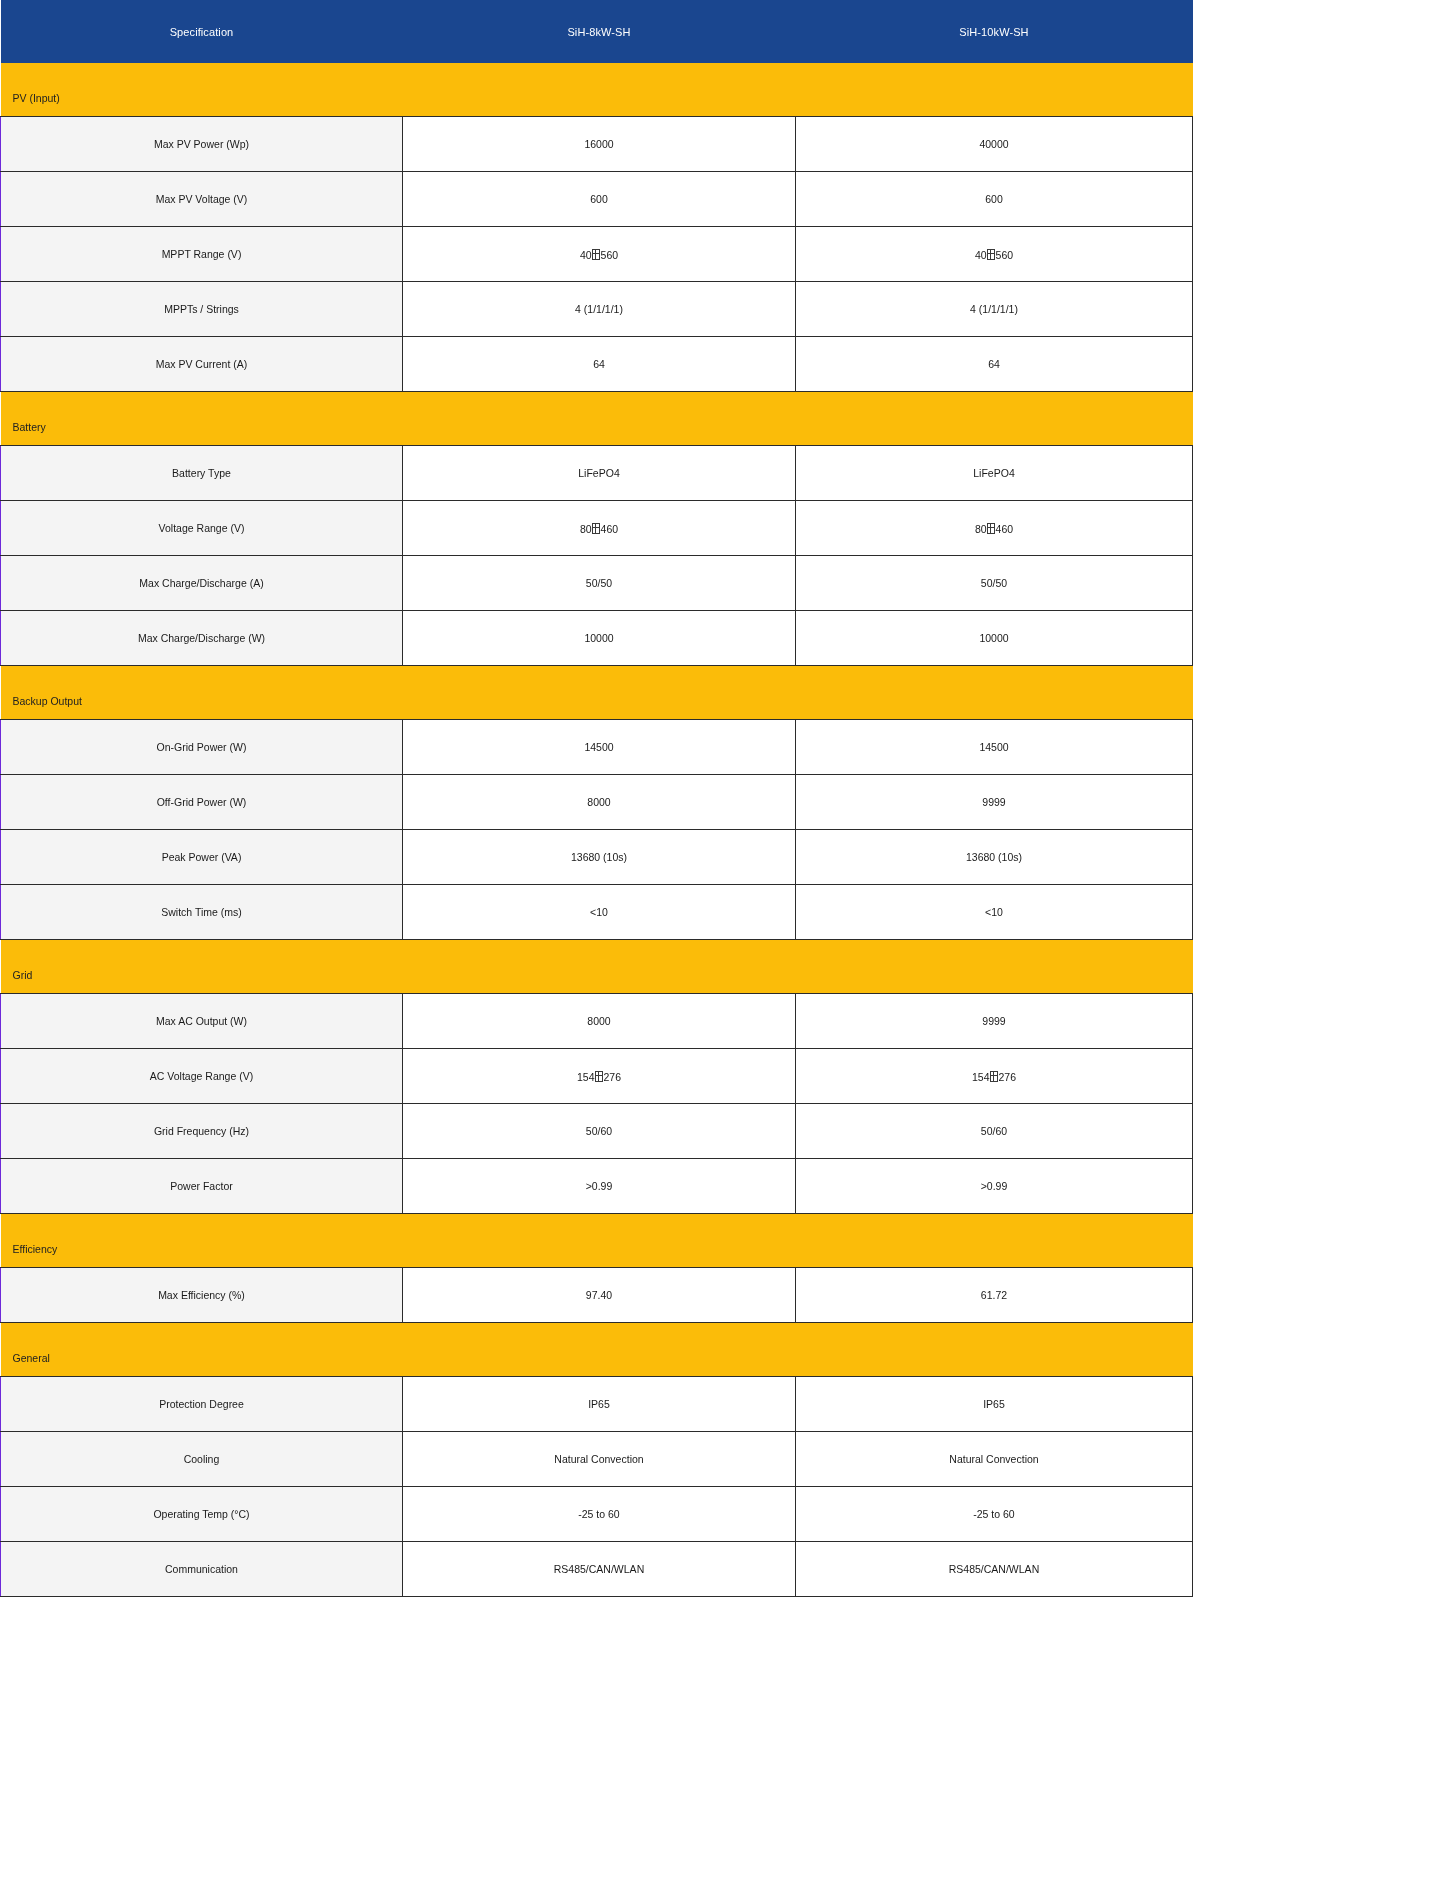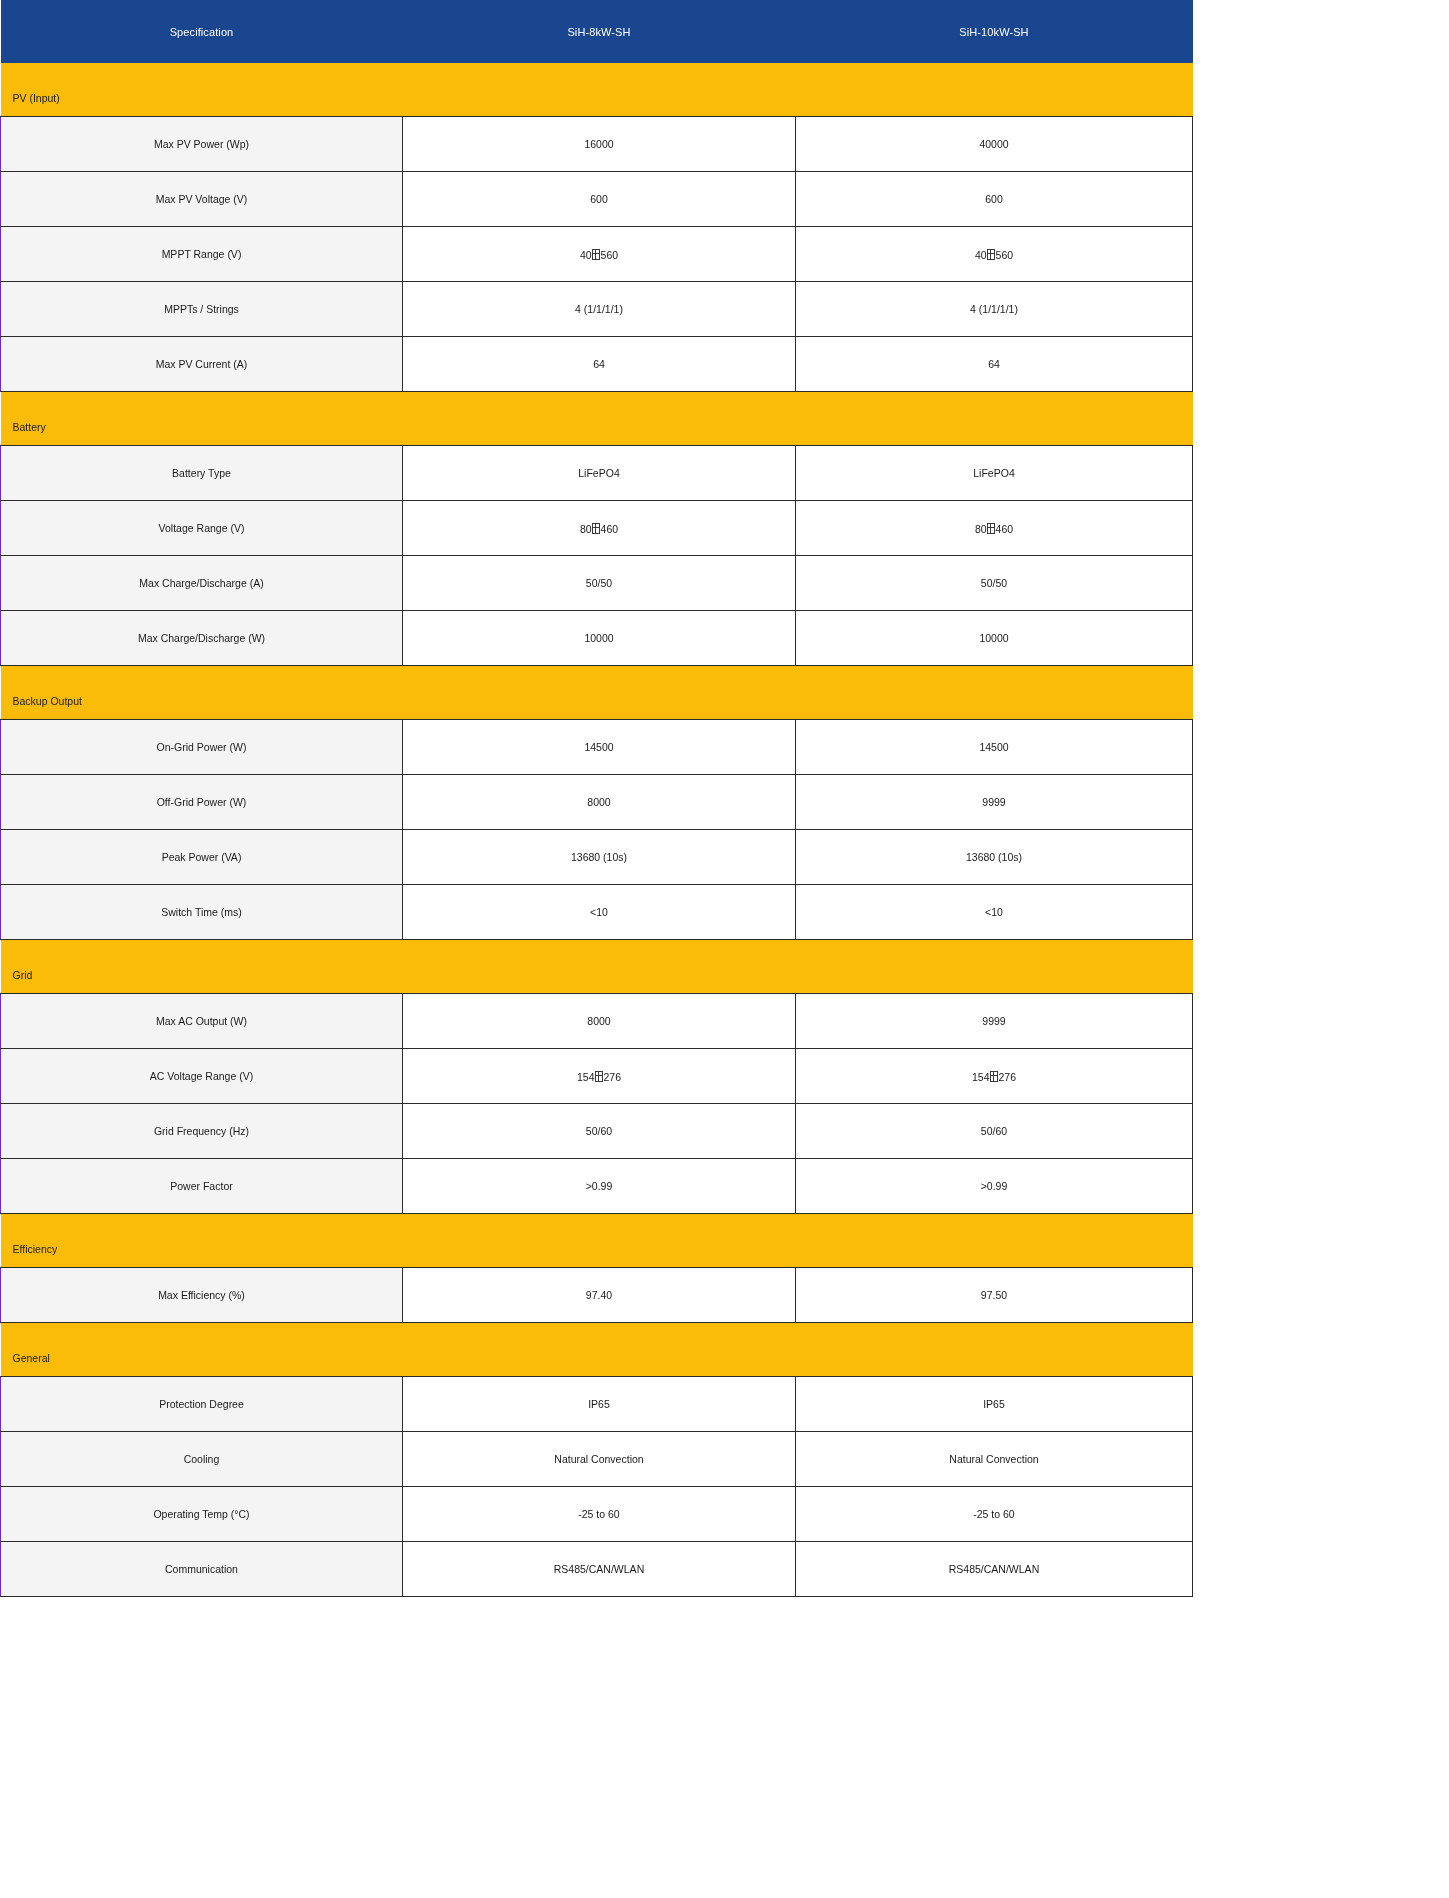--- a/index.html
+++ b/index.html
@@ -231,21 +231,21 @@
           <td class="spec-value">&gt;0.99</td>
         </tr>
         <tr class="section-row">
           <td colspan="3">
             <span class="sec-label">Efficiency</span>
           </td>
         </tr>
         <tr class="data-row">
           <td class="spec-name">Max Efficiency (%)</td>
           <td class="spec-value">97.40</td>
-          <td class="spec-value">97.50</td>
+          <td class="spec-value">61.72</td>
         </tr>
         <tr class="section-row">
           <td colspan="3">
             <span class="sec-label">General</span>
           </td>
         </tr>
         <tr class="data-row">
           <td class="spec-name">Protection Degree</td>
           <td class="spec-value">IP65</td>
           <td class="spec-value">IP65</td>

